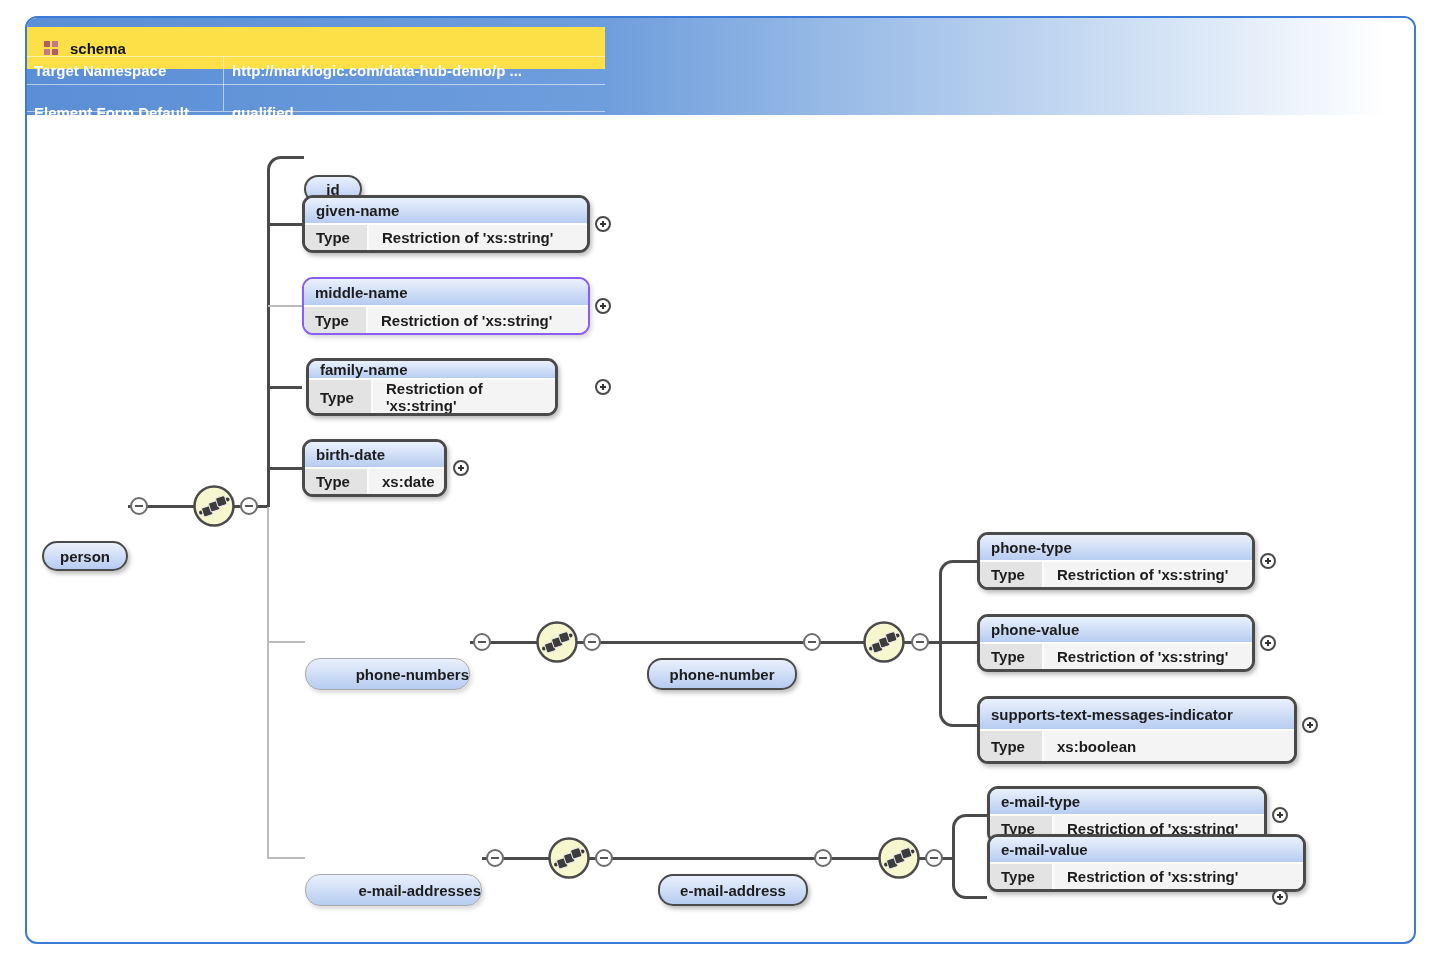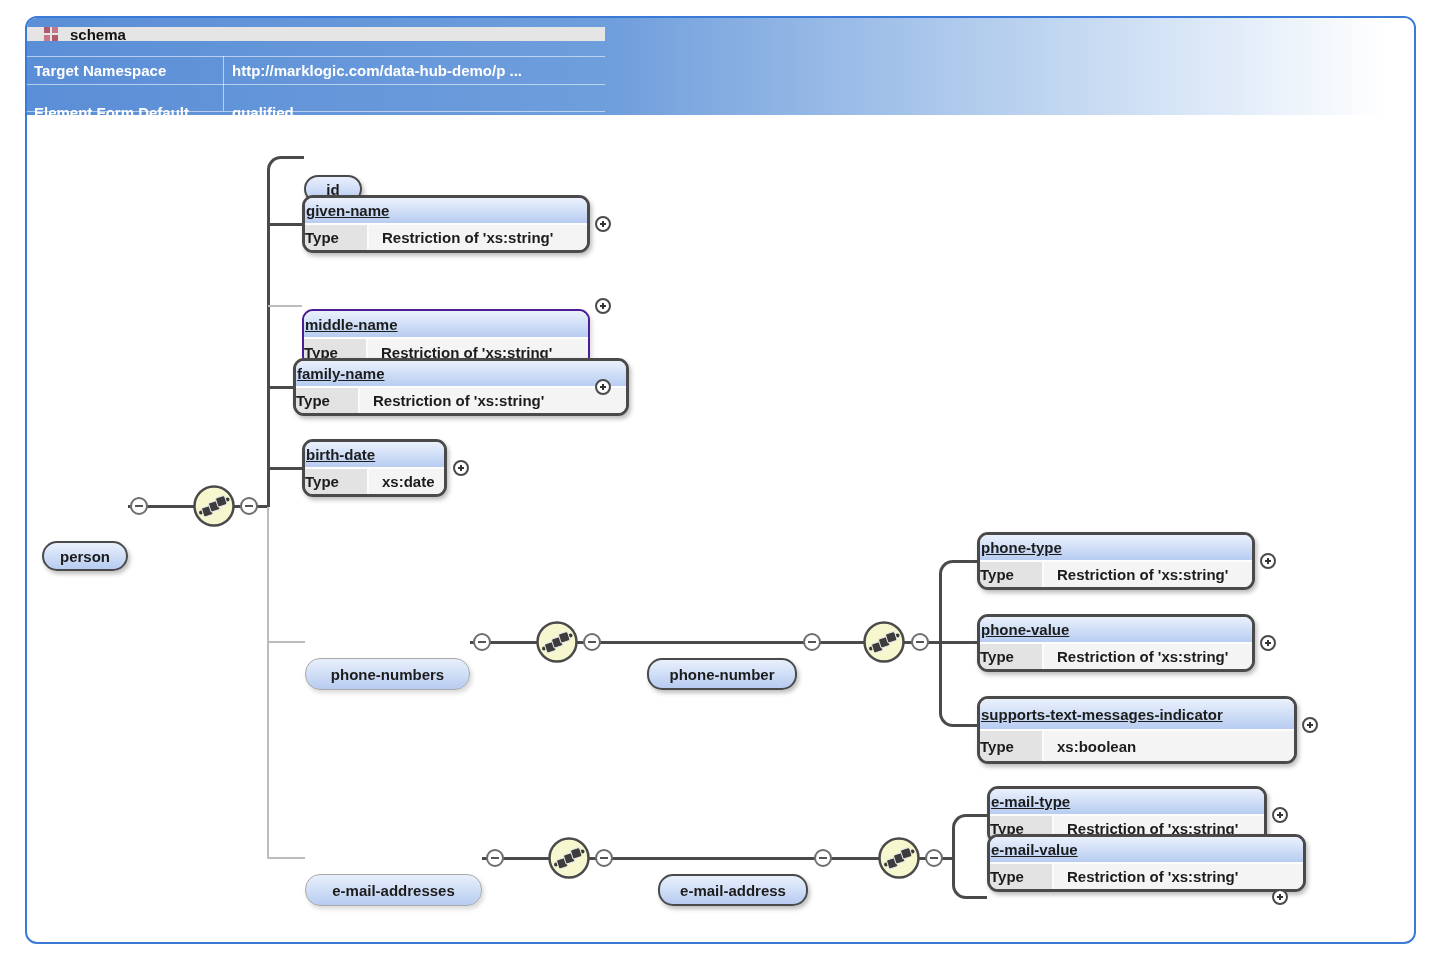--- a/index.html
+++ b/index.html
@@ -3,21 +3,21 @@
 <meta charset="utf-8">
 <style>
   html,body{margin:0;padding:0;background:#ffffff;}
   body{font-family:"Liberation Sans",sans-serif;font-size:15px;color:#1c1c1c;}
   #stage{position:relative;width:1431px;height:959px;background:#fff;overflow:hidden;}
   #canvas{position:absolute;left:25px;top:16px;width:1387px;height:924px;background:#fff;
           border:2.5px solid #3b7ad6;border-radius:12px;overflow:hidden;}
   
   .band{position:absolute;left:0;top:0;right:0;height:97px;
         background:linear-gradient(to right,#5a8ed6 0%,#6f9edc 42%,#cfe0f4 80%,#ffffff 98%);}
-  .title-row{position:absolute;left:0;top:9px;width:578px;height:14px;background:#e5e5e5;
+  .title-row{position:absolute;left:0;top:9px;width:578px;height:42px;background:#fde047;
              display:flex;align-items:center;}
   .grid-icon{width:14px;height:14px;margin-left:17px;display:grid;
              grid-template-columns:6px 6px;grid-template-rows:6px 6px;gap:2px;}
   .grid-icon i{background:#b05a6b;}
   .grid-icon i:nth-child(2){background:#c3798a;}
   .grid-icon i:nth-child(3){background:#c3798a;}
   .title-text{margin-left:12px;font-weight:bold;color:#111;}
   .trow{position:absolute;left:0;width:578px;height:27px;display:flex;align-items:center;
         color:#fff;font-weight:bold;}
   .trow .lbl{width:196px;padding-left:7px;box-sizing:border-box;}
@@ -29,32 +29,32 @@
   .hl-lt{position:absolute;height:2px;background:#bcbcbc;}
   .vl-lt{position:absolute;width:2px;background:#bcbcbc;}
   .corner-tr{position:absolute;border-left:3px solid #4a4a4a;border-top:3px solid #4a4a4a;
              border-top-left-radius:14px;box-sizing:border-box;}
   .corner-br{position:absolute;border-left:3px solid #4a4a4a;border-bottom:3px solid #4a4a4a;
              border-bottom-left-radius:14px;box-sizing:border-box;}
   
   .ebox{position:absolute;border:3px solid #4a4a4a;border-radius:11px;overflow:hidden;
         background:#f2f2f2;box-shadow:2px 3px 4px rgba(110,110,110,.45);
         display:flex;flex-direction:column;box-sizing:border-box;}
-  .ebox.optional{border:2px solid #4c1d95;box-shadow:2px 3px 4px rgba(150,150,150,.35);margin-top:32px;}
+  .ebox.optional{border:2px solid #8b5cf6;box-shadow:2px 3px 4px rgba(150,150,150,.35);}
   .ebox .hd{flex:1;background:linear-gradient(#eaf1fc,#b7ccf1);border-bottom:2px solid #fdfdfd;
-            display:flex;align-items:center;padding-left:1px;font-weight:bold;text-decoration:underline;}
+            display:flex;align-items:center;padding-left:11px;font-weight:bold;}
   .ebox .ty{flex:1;display:flex;font-weight:bold;}
   .ebox .ty .tl{width:64px;background:#e3e3e3;border-right:2px solid #fbfbfb;
-                display:flex;align-items:center;box-sizing:border-box;}
+                display:flex;align-items:center;padding-left:11px;box-sizing:border-box;}
   .ebox .ty .tv{flex:1;background:#f4f4f4;display:flex;align-items:center;padding-left:13px;}
   .pill{position:absolute;border:2.5px solid #4a4a4a;border-radius:15px;
         background:linear-gradient(#e9f0fc,#b7ccf1);display:flex;align-items:center;
         justify-content:center;font-weight:bold;box-shadow:2px 3px 4px rgba(110,110,110,.45);
         box-sizing:border-box;margin-top:32px;}
-  .pill.optional{border:1.5px solid #a9a9a9;box-shadow:2px 3px 4px rgba(150,150,150,.35);}
+  .pill.optional{border:1.5px solid #a9a9a9;box-shadow:2px 3px 4px rgba(150,150,150,.35);justify-content:flex-end;}
   
   .seq{position:absolute;width:44px;height:44px;}
   .minus{position:absolute;width:18px;height:18px;border:2px solid #6e6e6e;border-radius:50%;
          background:#fff;box-sizing:border-box;}
   .minus::after{content:"";position:absolute;left:3px;right:3px;top:50%;margin-top:-1px;
                 height:2px;background:#555;}
   .plus{position:absolute;width:16px;height:16px;border:2px solid #4a4a4a;border-radius:50%;
         background:#fff;box-sizing:border-box;}
   .plus::before{content:"";position:absolute;left:3px;right:3px;top:50%;margin-top:-1px;
                 height:2px;background:#333;}
@@ -151,21 +151,21 @@
 
     <div class="ebox optional" style="left:275px;top:259px;width:288px;height:58px">
       <div class="hd">middle-name</div>
       <div class="ty">
         <span class="tl">Type</span>
         <span class="tv">Restriction of 'xs:string'</span>
       </div>
     </div>
     <div class="plus" style="left:568px;top:280px"></div>
 
-    <div class="ebox" style="left:266px;top:340px;width:336px;height:58px">
+    <div class="ebox" style="left:279px;top:340px;width:252px;height:58px">
       <div class="hd">family-name</div>
       <div class="ty">
         <span class="tl">Type</span>
         <span class="tv">Restriction of 'xs:string'</span>
       </div>
     </div>
     <div class="plus" style="left:568px;top:361px"></div>
 
     <div class="ebox" style="left:275px;top:421px;width:145px;height:58px">
       <div class="hd">birth-date</div>

